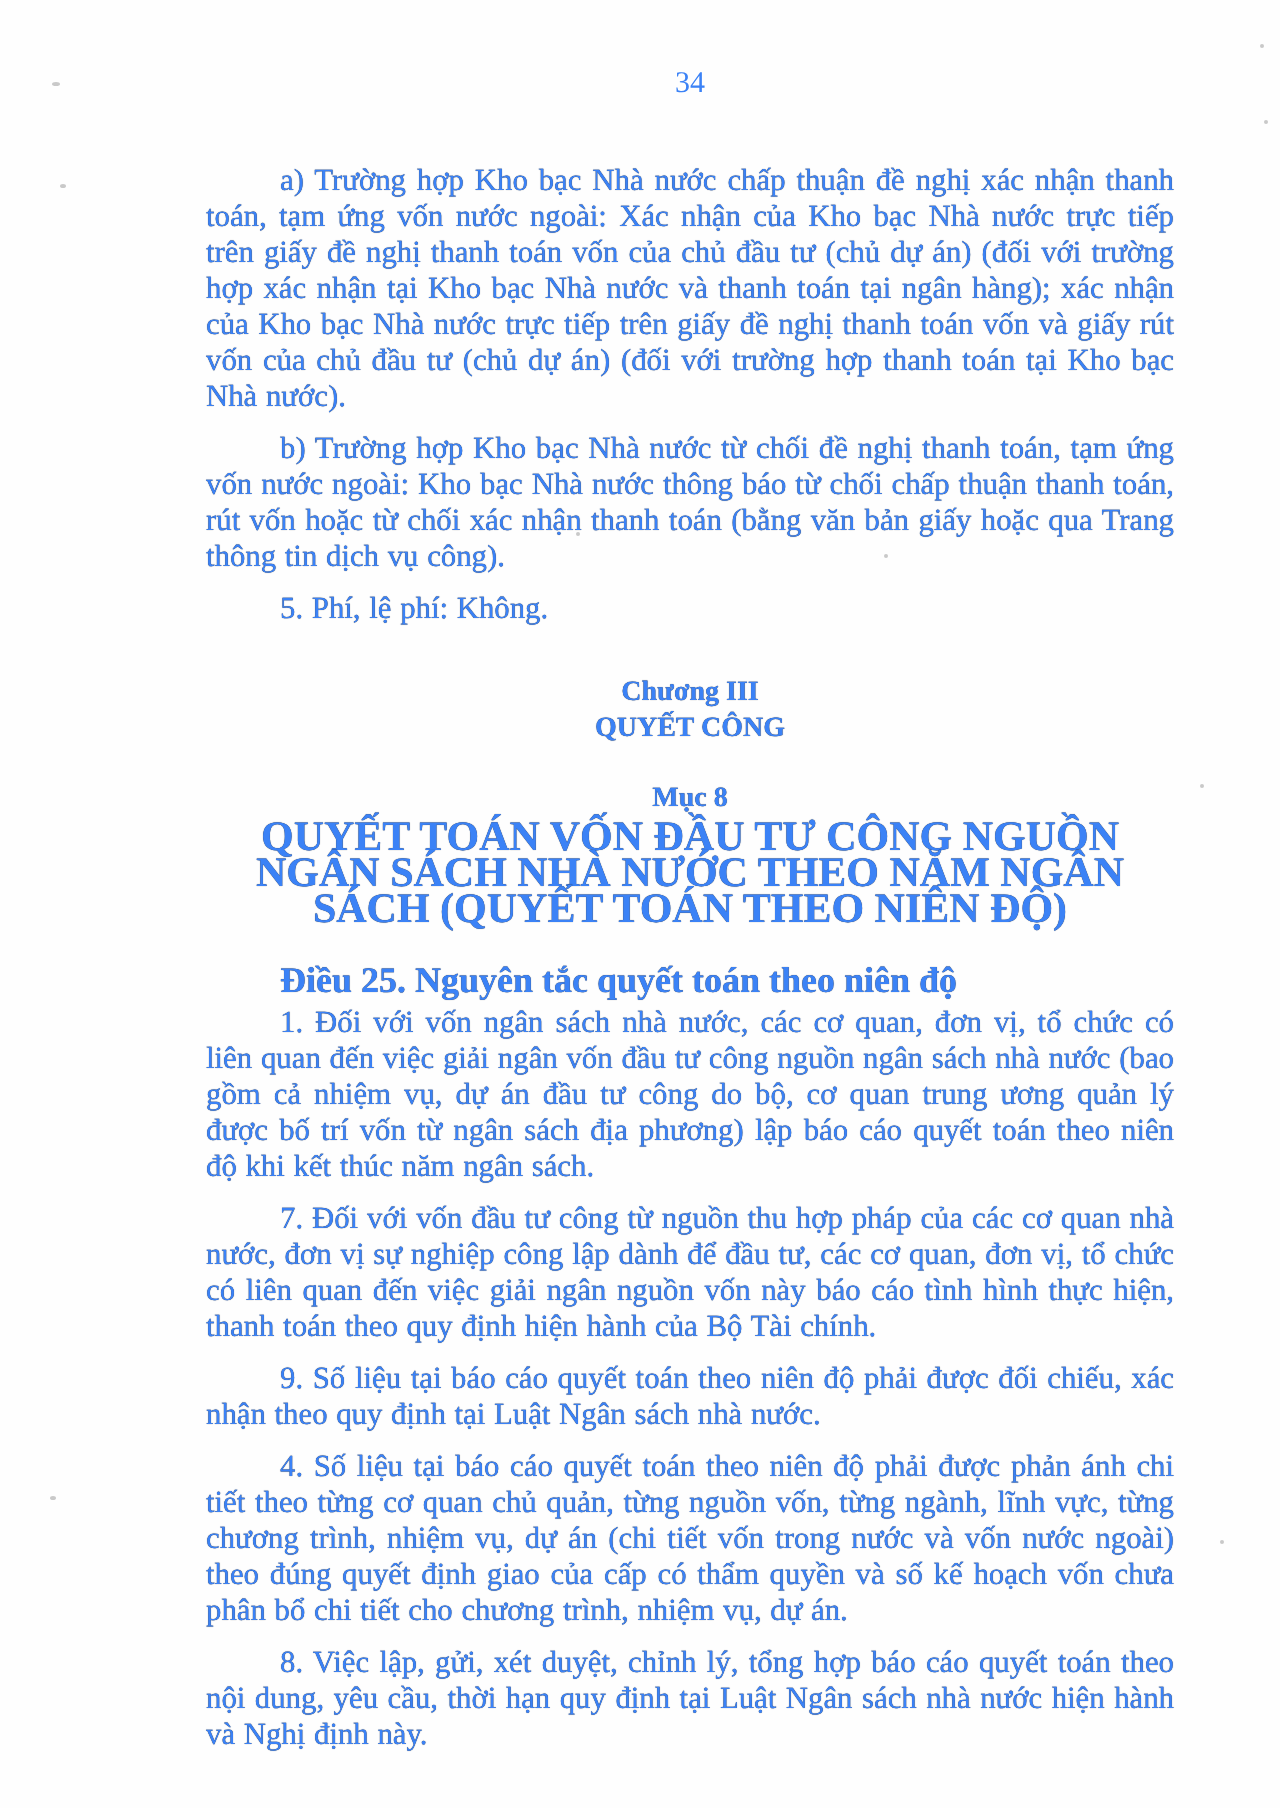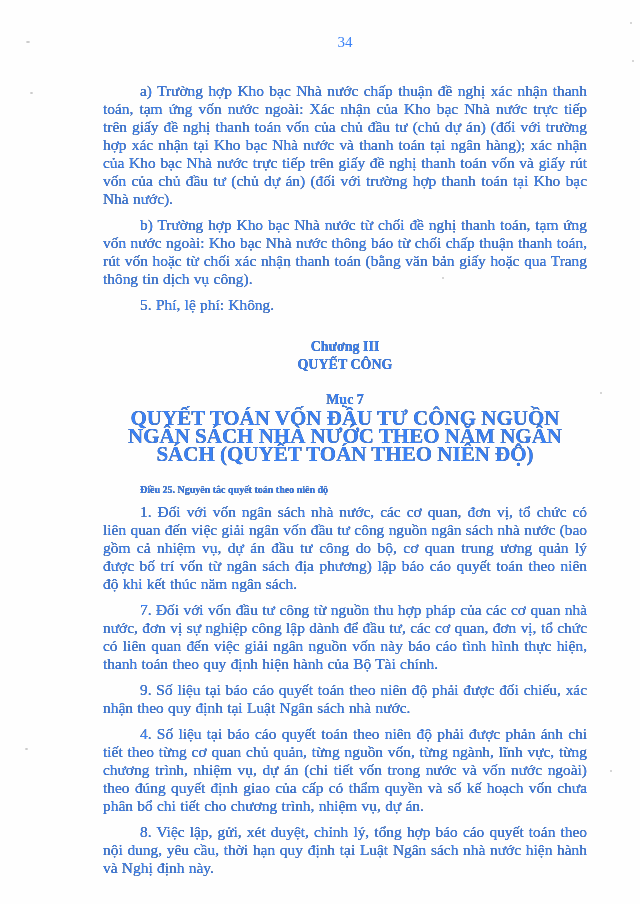--- a/index.html
+++ b/index.html
@@ -41,21 +41,21 @@
     font-size: 14px;
     line-height: 18px;
     text-shadow: 0 0 0.35px #1b1b1b;
   }
   .chapter-block { margin-top: 24px; }
   .section-block { margin-top: 17px; }
   .section-title { font-size: 21px; }
   .article-heading {
     margin: 18px 0 0 0;
     font-weight: bold;
-    font-size: 10px;
+    font-size: 18px;
     line-height: 18px;
     text-indent: 37px;
     text-align: left;
     text-shadow: 0 0 0.35px #1b1b1b;
   }
   p.clause-first { margin-top: 4px; }
   .speck {
     position: absolute;
     background: #8a8a8a;
     opacity: 0.45;
@@ -76,21 +76,21 @@
     <p class="body">b) Trường hợp Kho bạc Nhà nước từ chối đề nghị thanh toán, tạm ứng vốn nước ngoài: Kho bạc Nhà nước thông báo từ chối chấp thuận thanh toán, rút vốn hoặc từ chối xác nhận thanh toán (bằng văn bản giấy hoặc qua Trang thông tin dịch vụ công).</p>
 
     <p class="body">5. Phí, lệ phí: Không.</p>
 
     <div class="chapter-block">
       <div class="center-head">Chương III</div>
       <div class="center-head">QUYẾT CÔNG</div>
     </div>
 
     <div class="section-block">
-      <div class="center-head">Mục 7</div>
+      <div class="center-head">Mục 8</div>
       <div class="center-head section-title">QUYẾT TOÁN VỐN ĐẦU TƯ CÔNG NGUỒN NGÂN SÁCH NHÀ NƯỚC THEO NĂM NGÂN SÁCH (QUYẾT TOÁN THEO NIÊN ĐỘ)</div>
     </div>
 
     <p class="article-heading">Điều 25. Nguyên tắc quyết toán theo niên độ</p>
 
     <p class="body clause-first">1. Đối với vốn ngân sách nhà nước, các cơ quan, đơn vị, tổ chức có liên quan đến việc giải ngân vốn đầu tư công nguồn ngân sách nhà nước (bao gồm cả nhiệm vụ, dự án đầu tư công do bộ, cơ quan trung ương quản lý được bố trí vốn từ ngân sách địa phương) lập báo cáo quyết toán theo niên độ khi kết thúc năm ngân sách.</p>
 
     <p class="body">7. Đối với vốn đầu tư công từ nguồn thu hợp pháp của các cơ quan nhà nước, đơn vị sự nghiệp công lập dành để đầu tư, các cơ quan, đơn vị, tổ chức có liên quan đến việc giải ngân nguồn vốn này báo cáo tình hình thực hiện, thanh toán theo quy định hiện hành của Bộ Tài chính.</p>
 
     <p class="body">9. Số liệu tại báo cáo quyết toán theo niên độ phải được đối chiếu, xác nhận theo quy định tại Luật Ngân sách nhà nước.</p>

